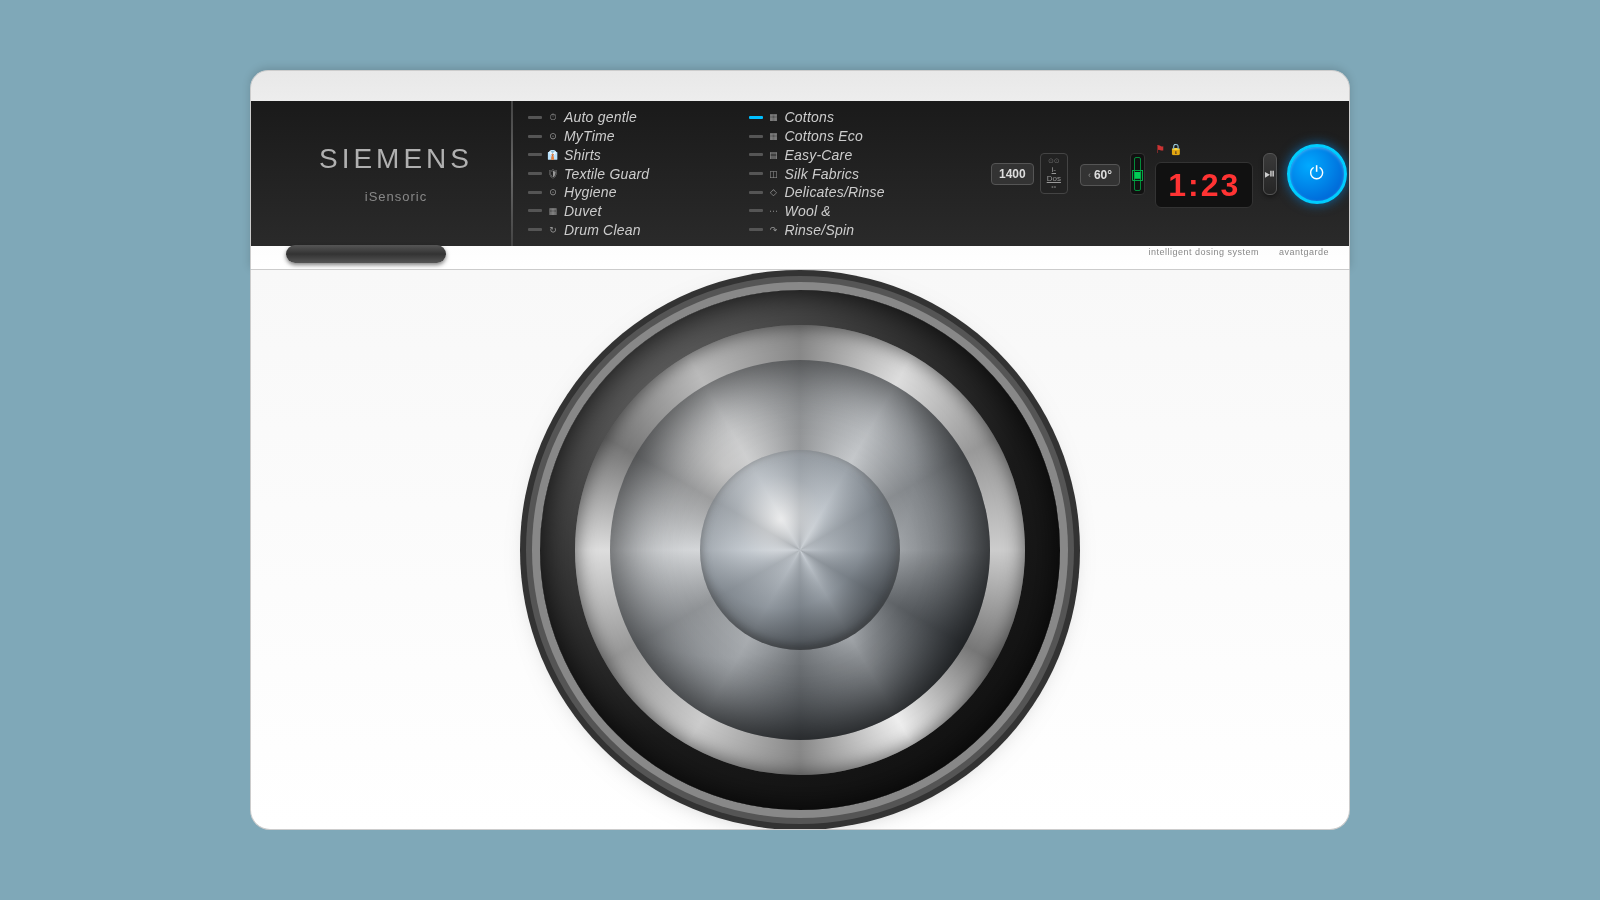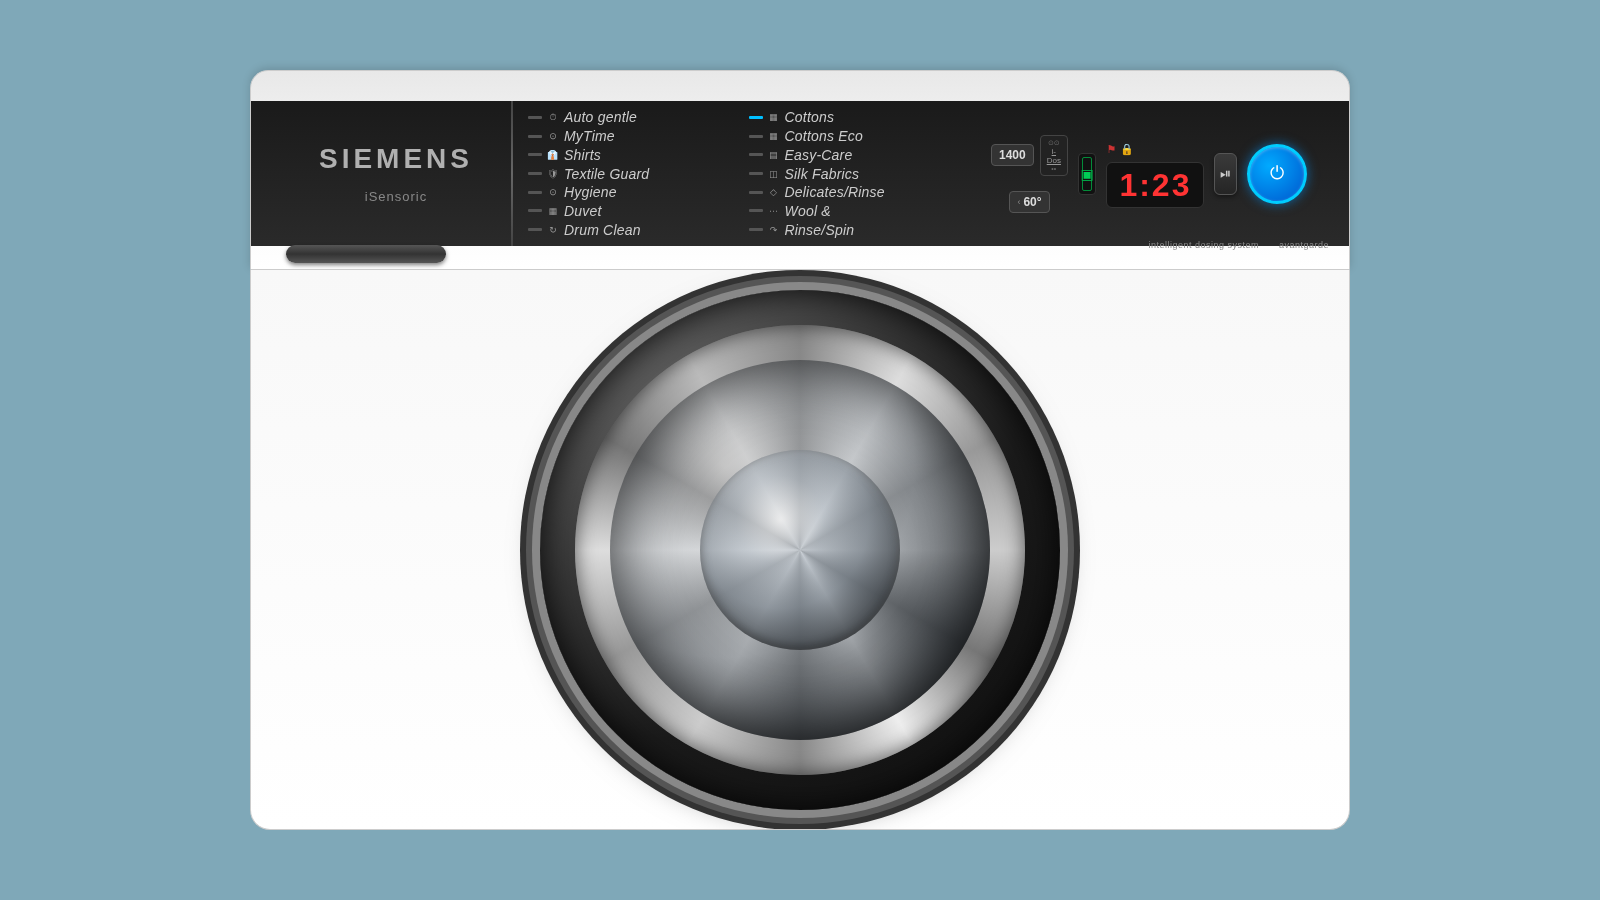--- a/index.html
+++ b/index.html
@@ -58,21 +58,21 @@
       height: 145px;
       display: flex;
       flex-direction: column;
       align-items: center;
       justify-content: center;
       flex-shrink: 0;
     }
 
     .brand-name {
       font-size: 28px;
-      font-weight: 700;
+      font-weight: 400;
       color: #b0b0b0;
       letter-spacing: 4px;
       text-transform: uppercase;
     }
 
     .brand-subtitle {
       font-size: 13px;
       color: #888;
       letter-spacing: 1px;
       margin-top: 14px;
@@ -296,21 +296,21 @@
     }
 
     .playpause-icon {
       font-size: 14px;
       color: #ccc;
     }
 
     
     .info-strip {
       position: absolute;
-      bottom: 19px;
+      bottom: 12px;
       right: 20px;
       display: flex;
       gap: 20px;
     }
 
     .info-text {
       font-size: 9px;
       color: #888;
       letter-spacing: 0.5px;
     }
@@ -395,21 +395,21 @@
         rgba(60,65,70,0.8) 75%,
         rgba(30,32,35,0.9) 100%
       );
       box-shadow: inset 0 2px 10px rgba(255,255,255,0.2), inset 0 -2px 10px rgba(0,0,0,0.5);
     }
 
     
 
     .ctrl-knob-area {
       display: flex;
-      flex-direction: column;
+      flex-direction: row;
       align-items: center;
       gap: 12px;
     }
 
     .ctrl-row-top {
       display: flex;
       align-items: center;
       gap: 6px;
     }
 

